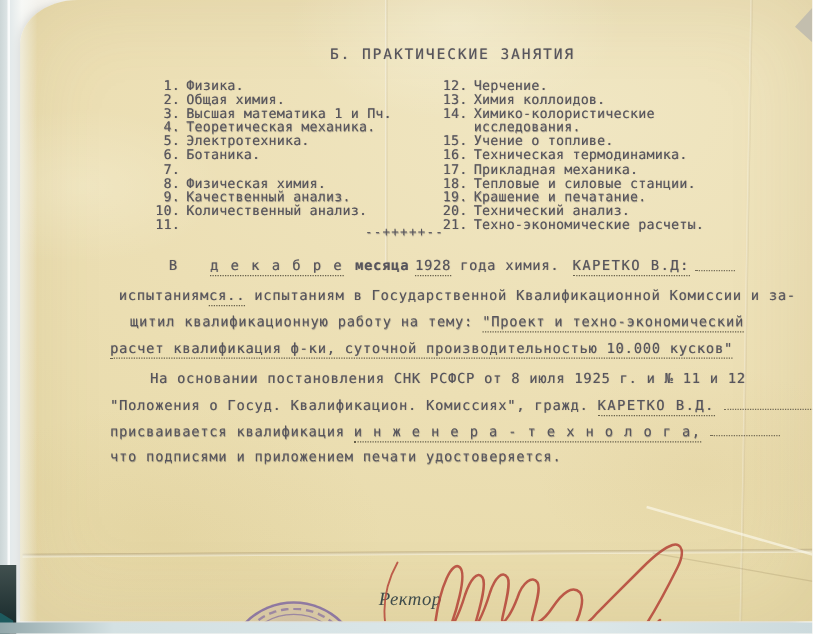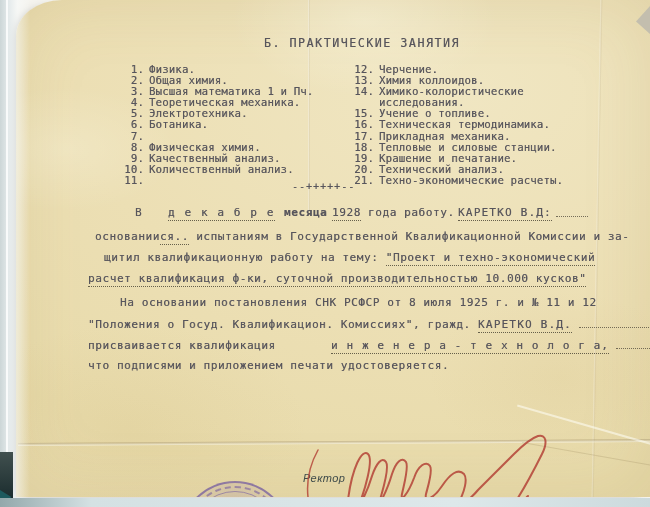--- a/index.html
+++ b/index.html
@@ -34,26 +34,26 @@
   .subj-row{ display:flex; }
   .subj-num{ flex:none; width:26px; text-align:right; margin-right:5px; }
   .col-left .subj-label{ width:178px; }
   .col-right .subj-label{ width:216px; }
   .separator{ position:absolute; left:276px; top:181px; font-size:10px; letter-spacing:1px; }
   .pline{ position:absolute; white-space:nowrap; font-size:11px; letter-spacing:.6px; }
   .dotted{ border-bottom:1px dotted rgba(95,88,70,.95); padding-bottom:1px; }
   .leader{ display:inline-block; border-bottom:1px dotted rgba(95,88,70,.85); height:10px; vertical-align:baseline; }
   .sp-month{ letter-spacing:1.6px; }
   .sp-name{ letter-spacing:1.2px; }
-  .sp-qual{ letter-spacing:1.1px;margin-left:48px; }
+  .sp-qual{ letter-spacing:1.1px; }
   .abs{ position:absolute; }
   .rector{
     position:absolute; left:287px; top:472px;
-    font-family:Liberation Sans, sans-serif; font-style:italic;
-    font-size:11px; color:#3e4b4a; letter-spacing:.4px;
+    font-family:Liberation Serif, serif; font-style:italic;
+    font-size:15px; color:#3e4b4a; letter-spacing:.4px;
   }
   .stamp{
     position:absolute; left:164px; top:481px; width:106px; height:106px;
     border-radius:50%; border:2.5px solid rgba(110,85,160,.70);
     background:radial-gradient(circle at 50% 18%, rgba(120,90,170,.16), transparent 60%);
   }
   .stamp-inner{ position:absolute; inset:8px; border-radius:50%; border:1.5px solid rgba(110,85,160,.55); }
   .stamp-textring{ position:absolute; inset:3px; border-radius:50%; border:2px dashed rgba(110,85,160,.55); }
   .sleeve{
     position:absolute; left:0; top:0; width:30px; height:100%; z-index:6;
@@ -202,27 +202,27 @@
         </div>
       </div>
 
     <div class="separator tw">--+++++--</div>
 
     <div class="pline tw" style="top:206px; left:0; width:100%;">
       <span class="abs" style="left:119px;">В</span>
       <span class="abs dotted sp-month" style="left:152px;">д е к а б р е</span>
       <span class="abs" style="left:268px;font-weight:bold;">месяца</span>
       <span class="abs dotted" style="left:316px;">1928</span>
-      <span class="abs" style="left:352px;">года работу.</span>
+      <span class="abs" style="left:352px;">года химия.</span>
       <span class="abs dotted sp-name" style="left:442px;">КАРЕТКО В.Д:</span>
       <span class="abs leader" style="left:540px; width:32px;"></span>
     </div>
 
     <div class="pline tw" style="top:230px; left:79px;">
-      <span>основании</span><span class="dotted">ся..</span>
+      <span>испытаниям</span><span class="dotted">ся..</span>
       <span>испытаниям в Государственной Квалификационной Комиссии и за-</span>
     </div>
     <div class="pline tw" style="top:251px; left:72px;margin-left:16px;">
       <span>щитил квалификационную работу на тему:</span>
       <span class="dotted">"Проект и техно-экономический</span>
     </div>
     <div class="pline tw" style="top:272px; left:72px;">
       <span class="dotted">расчет квалификация ф-ки, суточной производительностью 10.000 кусков"</span>
     </div>
 

